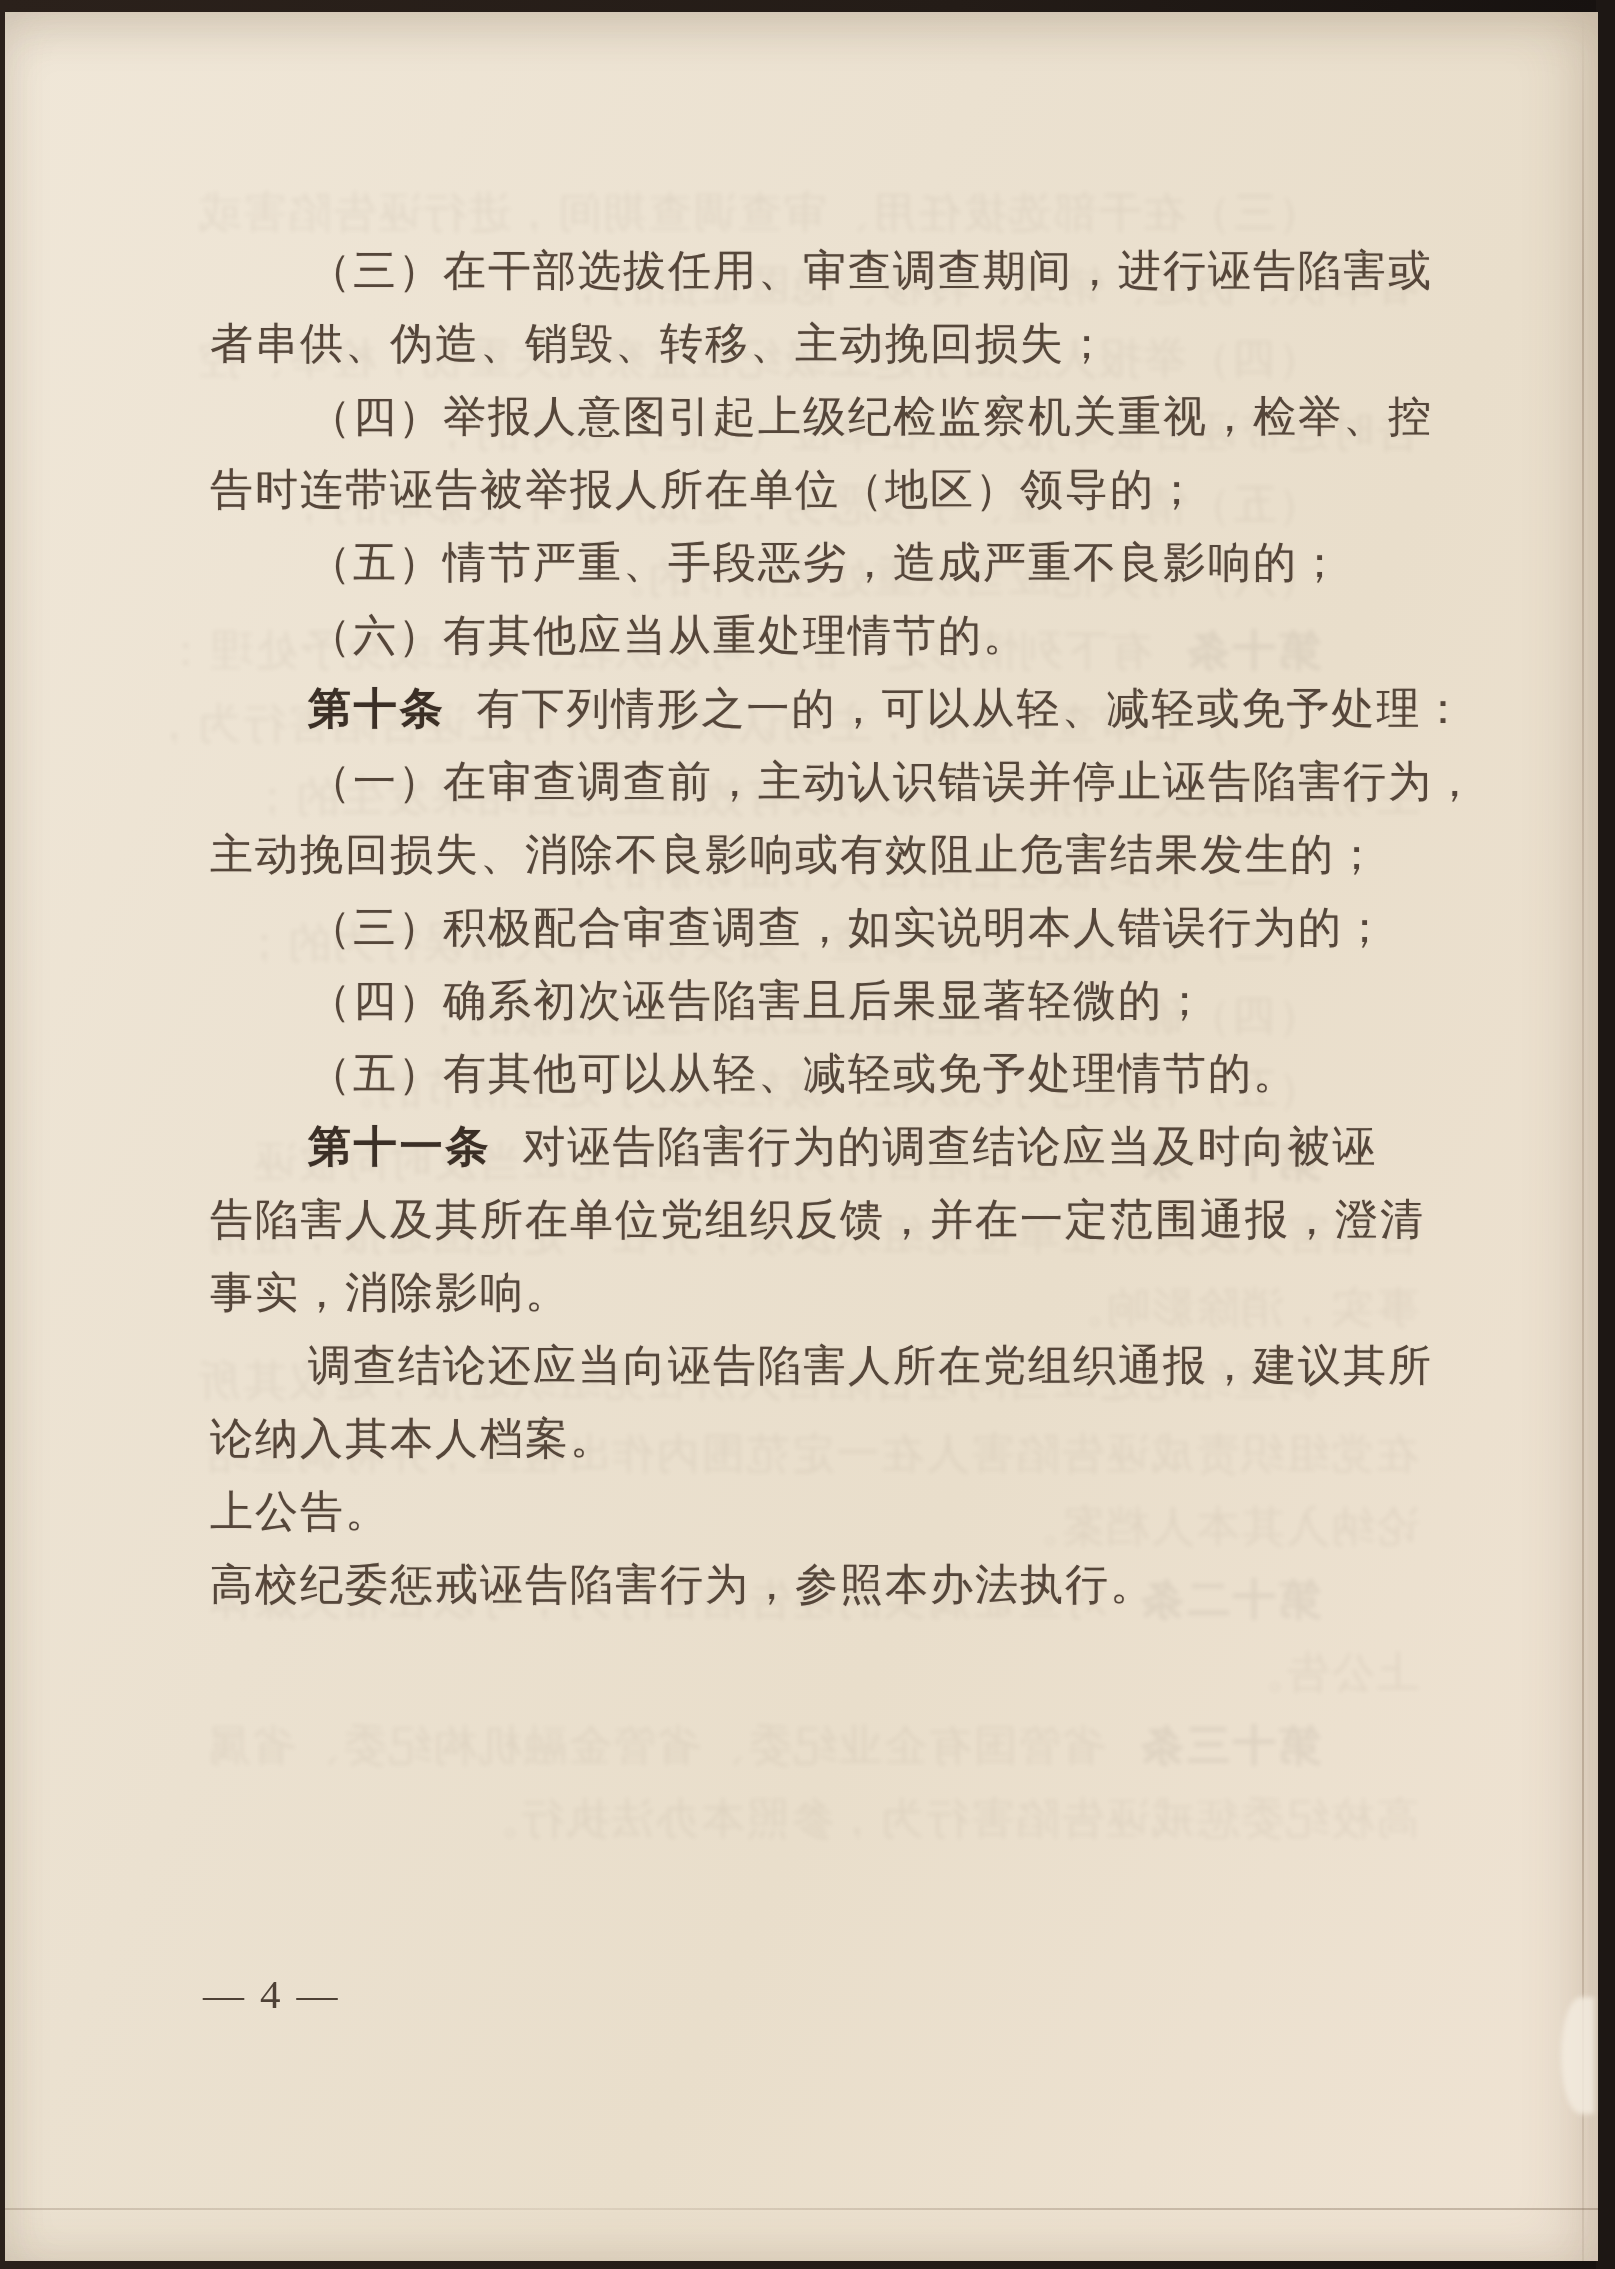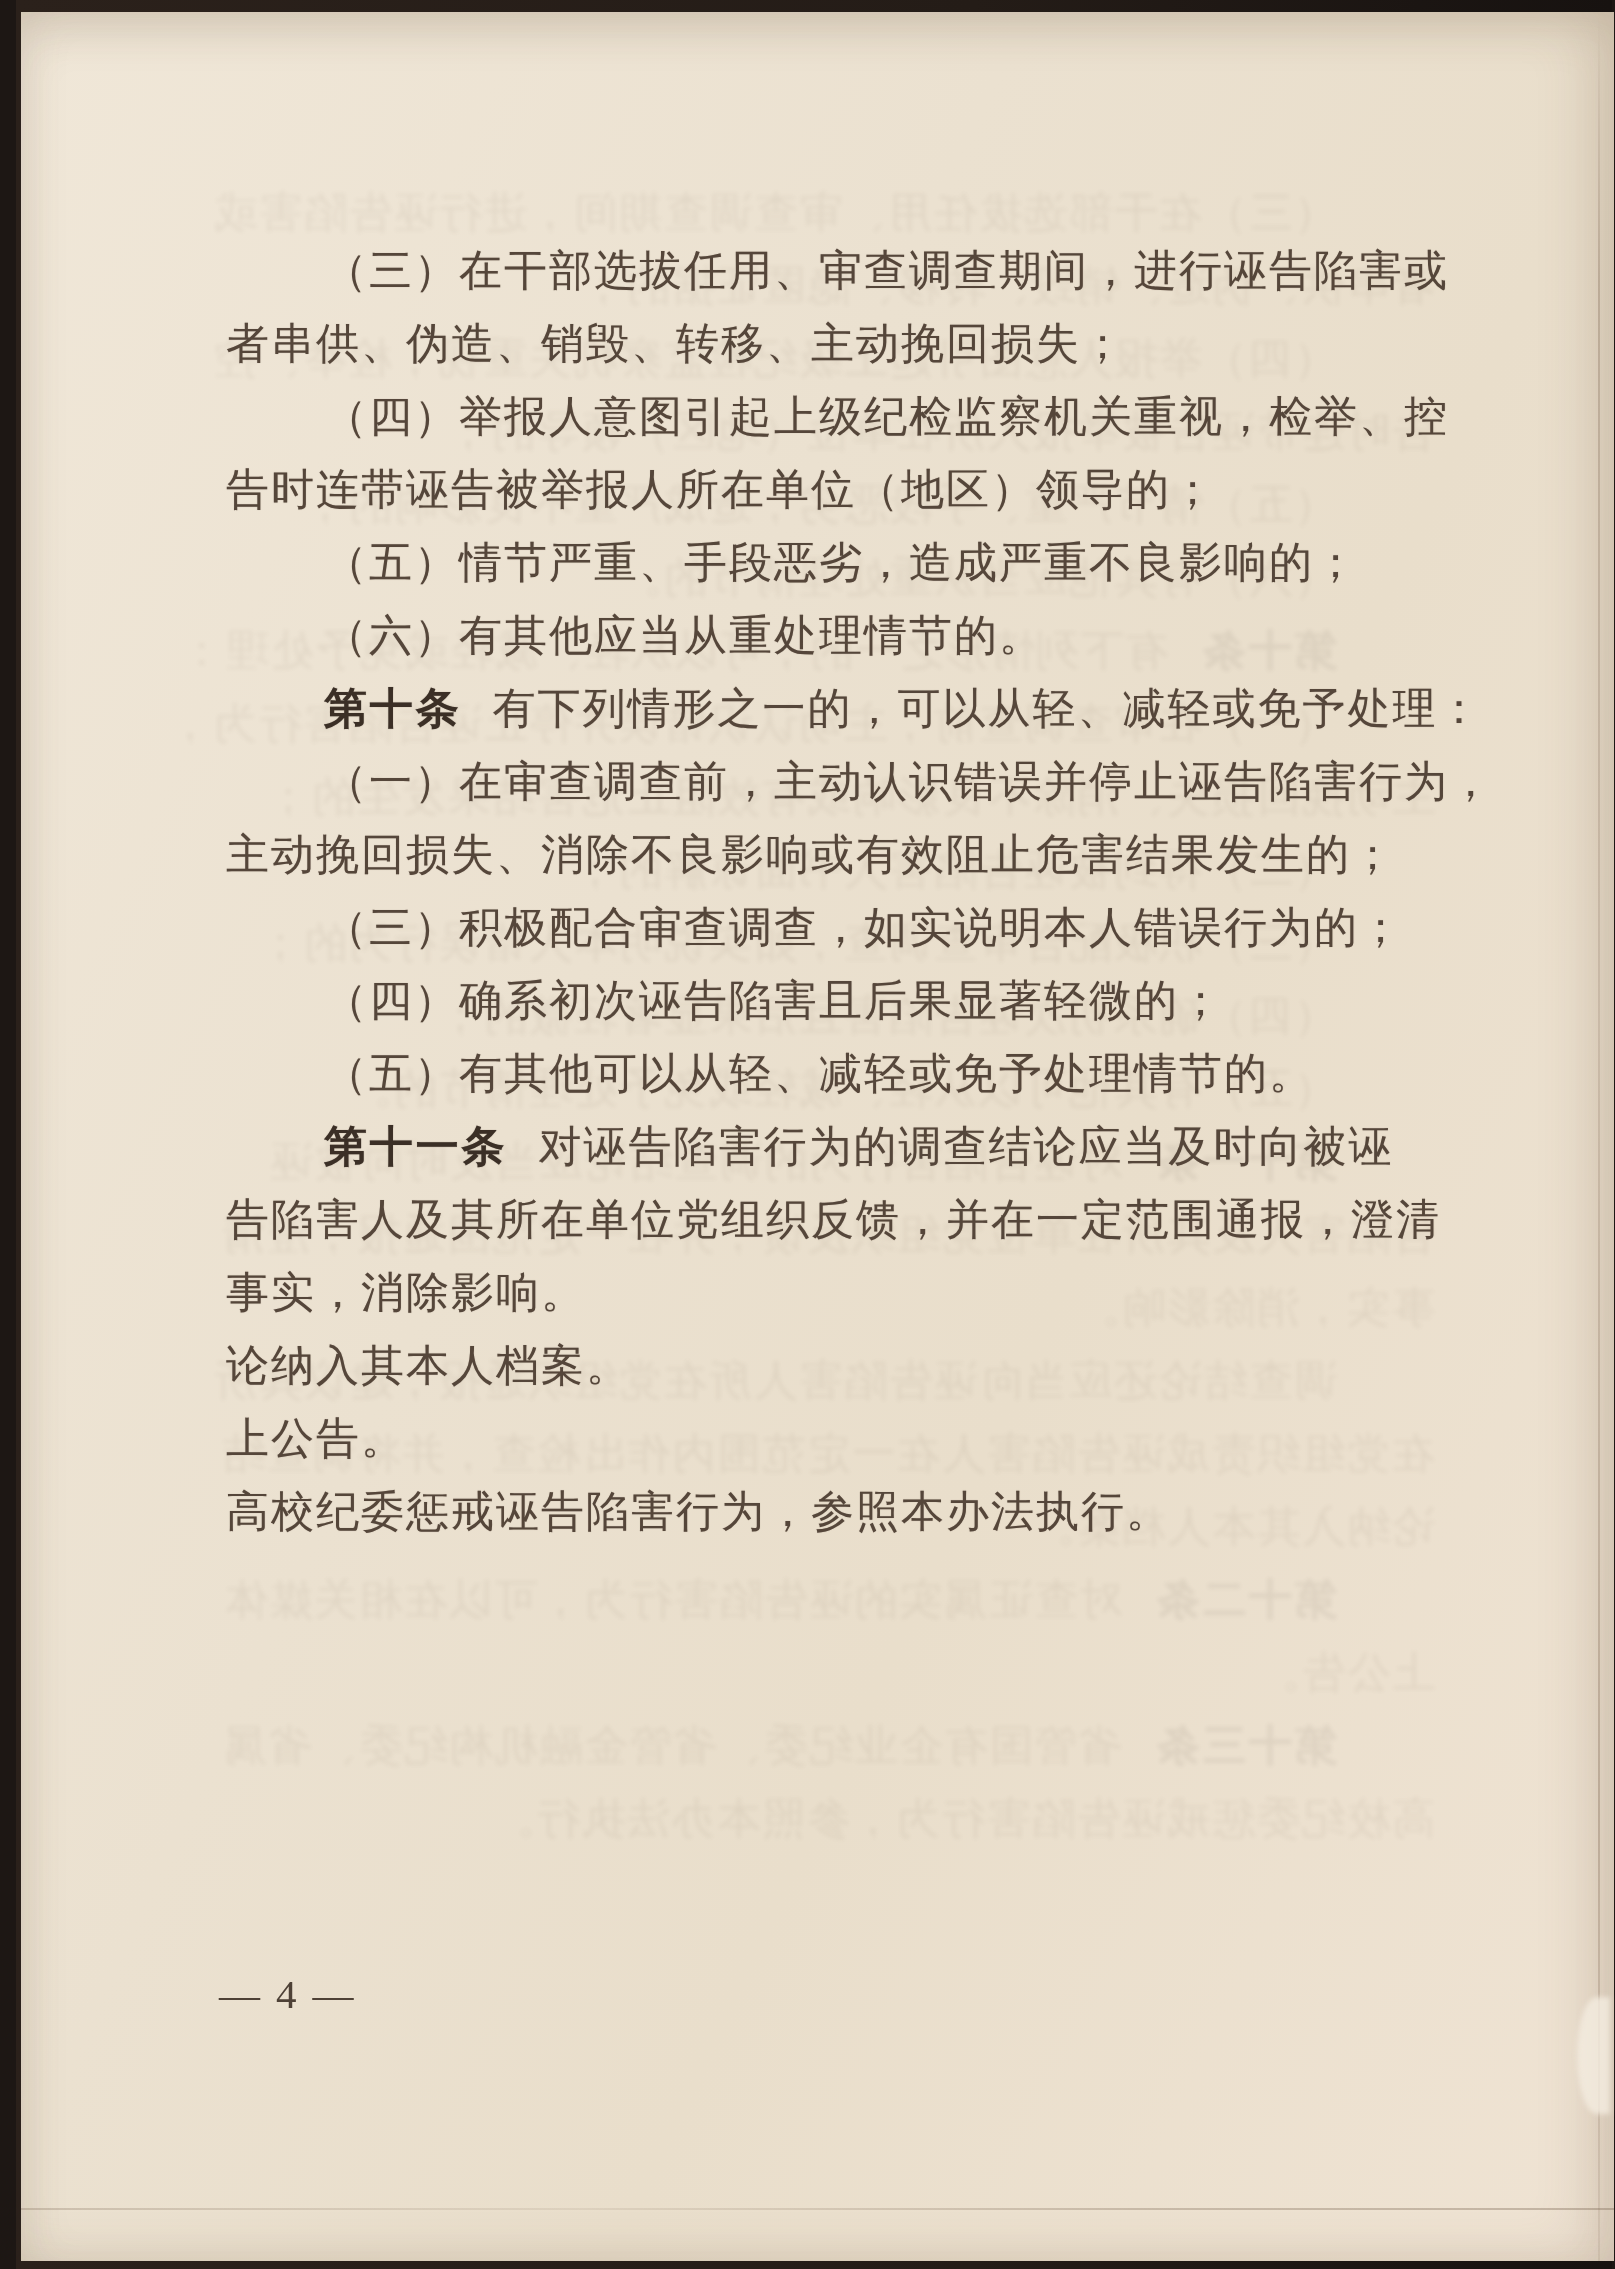--- a/index.html
+++ b/index.html
@@ -4,21 +4,20 @@
 <style>
   html,body{margin:0;padding:0;}
   body{
     width:1616px;height:2269px;overflow:hidden;
     background:#1d1714;
     font-family:"Liberation Serif","DejaVu Serif",serif;
   }
   .photo{
     position:relative;width:1596px;height:2269px;
     background:linear-gradient(90deg,#2b211b 0%,#241c17 60%,#171210 100%);
-    margin-left:16px;
   }
   
   .paper{
     position:absolute;left:4.9px;top:11.7px;width:1593px;height:2249px;
     background:linear-gradient(115deg,#f0e7d8 0%,#ebe1d0 38%,#e9decb 62%,#efe3d3 100%);
     box-shadow:inset -27px 0 54px rgba(96,74,52,0.14),
                inset 0 21.5px 44px rgba(96,74,52,0.10),
                inset 17.6px 0 39px rgba(120,100,75,0.05);
   }
   
@@ -112,20 +111,21 @@
         <div class="line indent"><span>（六）有其他应当从重处理情节的。</span></div>
         <div class="line indent"><b>第十条</b><span>有下列情形之一的，可以从轻、减轻或免予处理：</span></div>
         <div class="line indent"><span>（一）在审查调查前，主动认识错误并停止诬告陷害行为，</span></div>
         <div class="line"><span>主动挽回损失、消除不良影响或有效阻止危害结果发生的；</span></div>
         <div class="line indent"><span>（三）积极配合审查调查，如实说明本人错误行为的；</span></div>
         <div class="line indent"><span>（四）确系初次诬告陷害且后果显著轻微的；</span></div>
         <div class="line indent"><span>（五）有其他可以从轻、减轻或免予处理情节的。</span></div>
         <div class="line indent"><b>第十一条</b><span>对诬告陷害行为的调查结论应当及时向被诬</span></div>
         <div class="line"><span>告陷害人及其所在单位党组织反馈，并在一定范围通报，澄清</span></div>
         <div class="line"><span>事实，消除影响。</span></div>
+        <div class="line indent"><span>调查结论还应当向诬告陷害人所在党组织通报，建议其所</span></div>
         <div class="line"><span>论纳入其本人档案。</span></div>
         <div class="line"><span>上公告。</span></div>
         <div class="line"><span>高校纪委惩戒诬告陷害行为，参照本办法执行。</span></div>
       </div>
     <div class="footer">— 4 —</div>
     <div class="crease-v"></div>
     <div class="crease-h"></div>
     <div class="edge-notch"></div>
   </div>
 </div>

